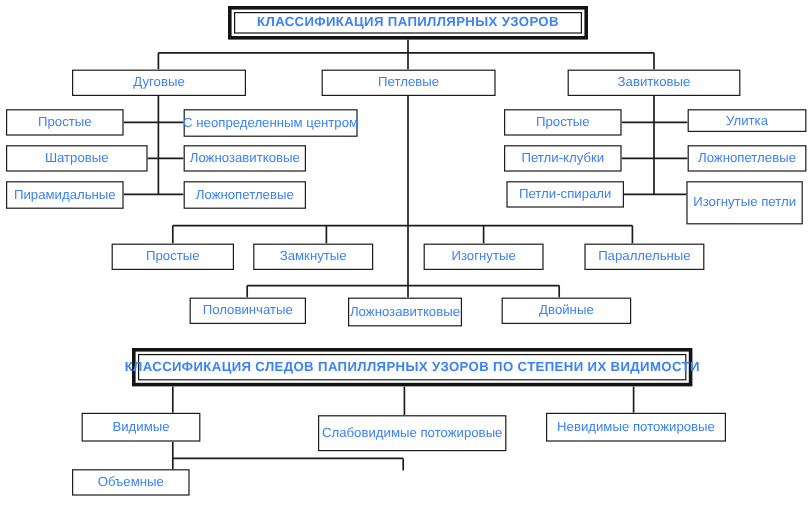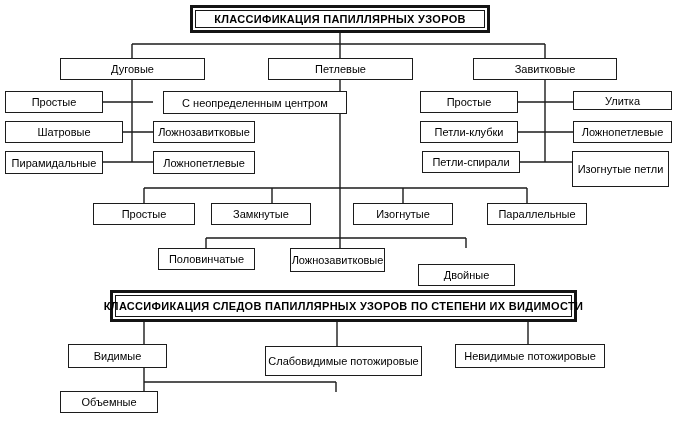--- a/index.html
+++ b/index.html
@@ -1,21 +1,21 @@
 <!DOCTYPE html>
 <html><head>
 <meta charset="utf-8">
 <style>
   html,body{margin:0;padding:0;background:#fff;}
   .canvas{
     position:relative;
     width:674px;height:422px;
     background:#fff;
     font-family:"Liberation Sans","DejaVu Sans",sans-serif;
-    color:#000000;
+    color:#3b82f6;
     overflow:hidden;
   }
   .wires{position:absolute;left:0;top:0;width:674px;height:422px;}
   .node{
     position:absolute;
     box-sizing:border-box;
     border:1.4px solid #1c1c1c;
     background:#fff;
     display:flex;align-items:center;justify-content:center;
     font-size:11px;line-height:12px;
@@ -60,39 +60,39 @@
     <div class="title-inner">КЛАССИФИКАЦИЯ ПАПИЛЛЯРНЫХ УЗОРОВ</div>
   </div>
 
   <div class="node" style="left:60px;top:58px;width:145px;height:22px">Дуговые</div>
   <div class="node" style="left:268px;top:58px;width:145px;height:22px">Петлевые</div>
   <div class="node" style="left:473px;top:58px;width:144px;height:22px">Завитковые</div>
 
   <div class="node" style="left:5px;top:91px;width:98px;height:22px">Простые</div>
   <div class="node" style="left:5px;top:121px;width:118px;height:22px">Шатровые</div>
   <div class="node" style="left:5px;top:151px;width:98px;height:23px">Пирамидальные</div>
-  <div class="node" style="left:163px;top:91px;width:184px;height:23px">С неопределенным центром</div>
+  <div class="node" style="left:153px;top:91px;width:145px;height:23px">С неопределенным центром</div>
   <div class="node" style="left:153px;top:121px;width:102px;height:22px">Ложнозавитковые</div>
   <div class="node" style="left:153px;top:151px;width:102px;height:23px">Ложнопетлевые</div>
 
   <div class="node" style="left:420px;top:91px;width:98px;height:22px">Простые</div>
   <div class="node" style="left:420px;top:121px;width:98px;height:22px">Петли-клубки</div>
   <div class="node" style="left:422px;top:151px;width:98px;height:22px">Петли-спирали</div>
   <div class="node" style="left:573px;top:91px;width:99px;height:19px">Улитка</div>
   <div class="node" style="left:573px;top:121px;width:99px;height:22px">Ложнопетлевые</div>
   <div class="node" style="left:572px;top:151px;width:97px;height:36px">Изогнутые петли</div>
 
   <div class="node" style="left:93px;top:203px;width:102px;height:22px">Простые</div>
   <div class="node" style="left:211px;top:203px;width:100px;height:22px">Замкнутые</div>
   <div class="node" style="left:353px;top:203px;width:100px;height:22px">Изогнутые</div>
   <div class="node" style="left:487px;top:203px;width:100px;height:22px">Параллельные</div>
 
   <div class="node" style="left:158px;top:248px;width:97px;height:22px">Половинчатые</div>
   <div class="node" style="left:290px;top:248px;width:95px;height:24px">Ложнозавитковые</div>
-  <div class="node" style="left:418px;top:264px;width:97px;height:22px">Двойные</div>
+  <div class="node" style="left:418px;top:248px;width:108px;height:22px">Двойные</div>
 
   <div class="title" style="left:110px;top:290px;width:467px;height:32px">
     <div class="title-inner">КЛАССИФИКАЦИЯ СЛЕДОВ ПАПИЛЛЯРНЫХ УЗОРОВ ПО СТЕПЕНИ ИХ ВИДИМОСТИ</div>
   </div>
 
   <div class="node" style="left:68px;top:344px;width:99px;height:24px">Видимые</div>
   <div class="node" style="left:265px;top:346px;width:157px;height:30px">Слабовидимые потожировые</div>
   <div class="node" style="left:455px;top:344px;width:150px;height:24px">Невидимые потожировые</div>
   <div class="node" style="left:60px;top:391px;width:98px;height:22px">Объемные</div>
 

